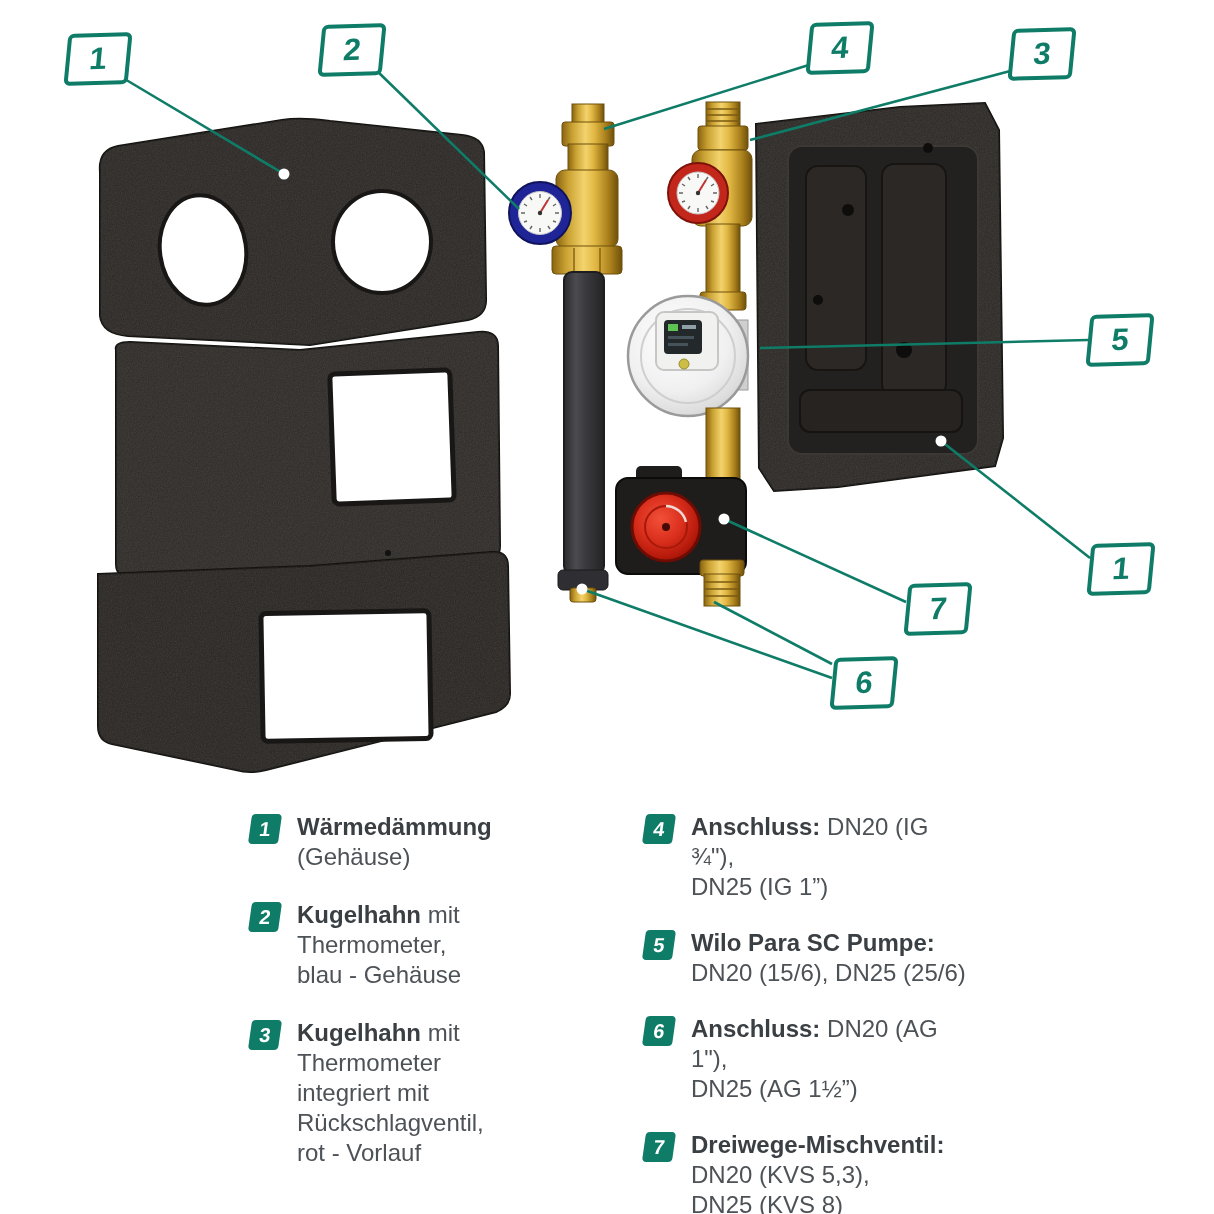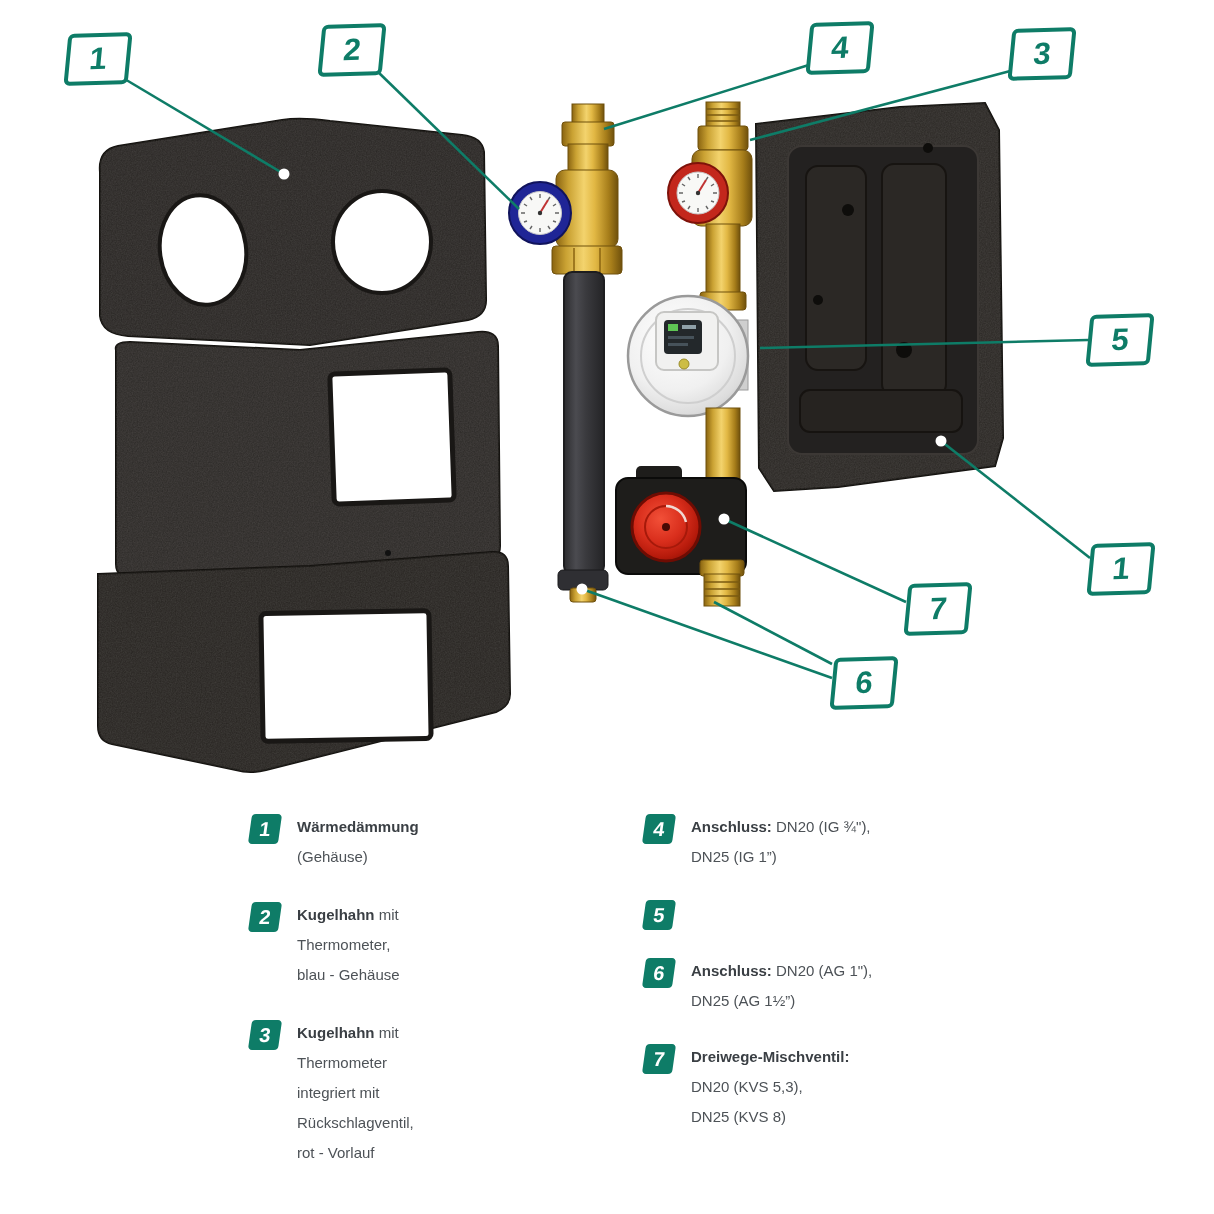--- a/index.html
+++ b/index.html
@@ -17,21 +17,21 @@
   .legend-col{position:absolute;display:flex;flex-direction:column;}
   #legend-col-left{left:250px;top:812px;width:262px;gap:28px;}
   #legend-col-right{left:644px;top:812px;width:334px;gap:26px;}
   .legend-item{display:flex;gap:17px;align-items:flex-start;}
   .badge{
     flex:0 0 auto;width:30px;height:30px;margin-top:2px;
     background:var(--accent);color:#fff;font-weight:bold;font-size:20px;
     display:flex;align-items:center;justify-content:center;
     border-radius:4px;transform:skewX(-8deg);
   }
-  .ltext{font-size:15px;line-height:30px;color:#4d5257;}
+  .ltext{font-size:24px;line-height:30px;color:#4d5257;}
   .ltext .b{font-weight:bold;color:#3a3f44;}
   .ltext .rest{white-space:pre-line;}
 </style>
 </head>
 <body>
 
 <div class="stage" style="--accent: #0e7c67;">
 
   <svg class="diagram" width="1214" height="800" viewBox="0 0 1214 800">
     <defs>
@@ -238,20 +238,24 @@
     <div class="legend-item">
       <span class="badge">4</span>
       <div class="ltext">
         <span class="b">Anschluss:</span><span class="rest"> DN20 (IG ¾"),
 DN25 (IG 1”)</span>
       </div>
     </div>
 
     <div class="legend-item">
       <span class="badge">5</span>
+      <div class="ltext">
+        <span class="b">Wilo Para SC Pumpe:</span><span class="rest">
+DN20 (15/6), DN25 (25/6)</span>
+      </div>
     </div>
 
     <div class="legend-item">
       <span class="badge">6</span>
       <div class="ltext">
         <span class="b">Anschluss:</span><span class="rest"> DN20 (AG 1"),
 DN25 (AG 1½”)</span>
       </div>
     </div>
 

